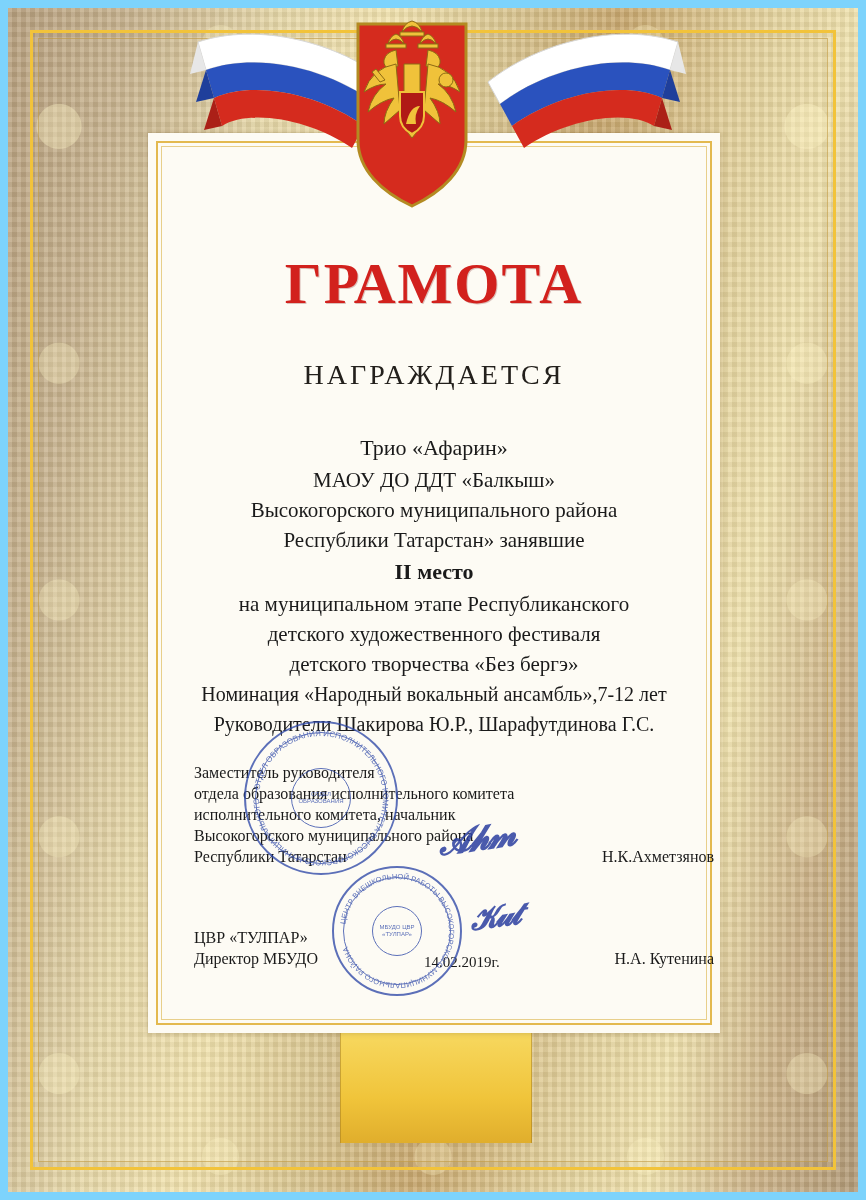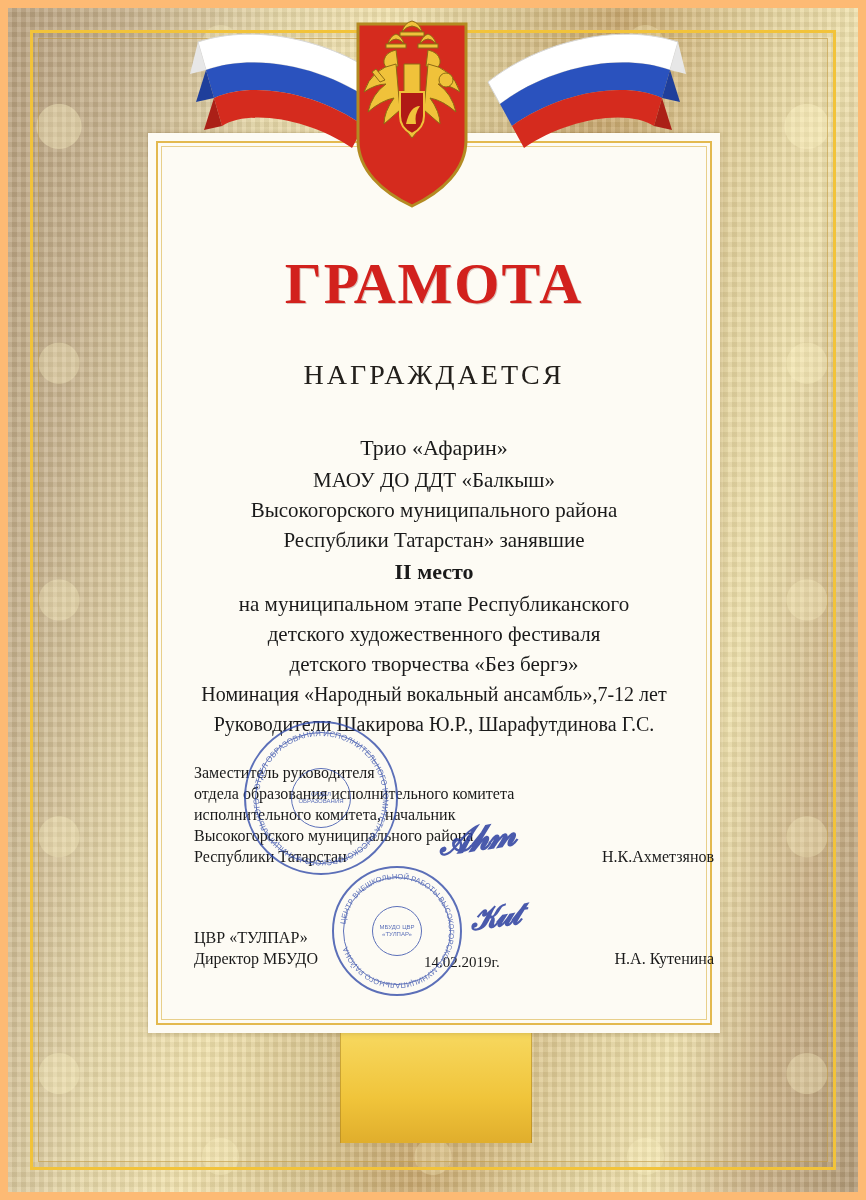--- a/index.html
+++ b/index.html
@@ -11,21 +11,21 @@
   body {
     font-family: "Liberation Serif", serif;
   }
 
   
   .page {
     position: relative;
     width: 866px;
     height: 1200px;
     overflow: hidden;
-    background: #fdba74;
+    background: #7dd3fc;
   }
 
   
   .border-outer {
     position: absolute;
     left: 8px;
     top: 8px;
     width: 850px;
     height: 1184px;
     background:

